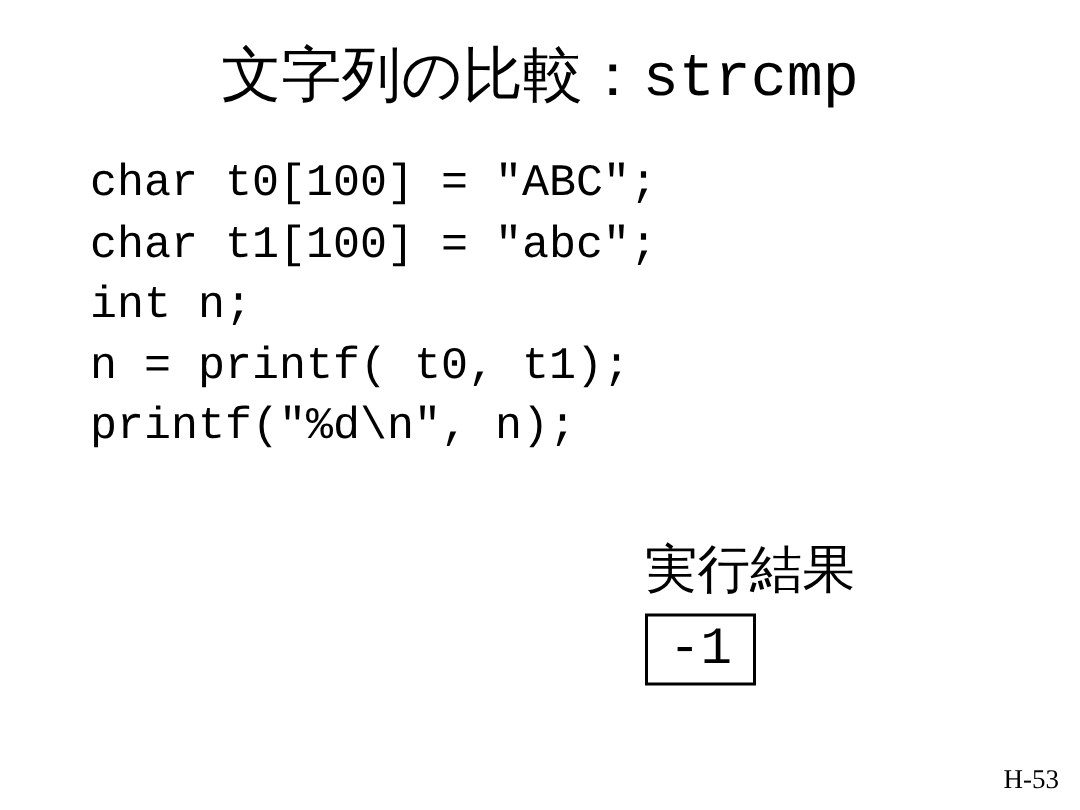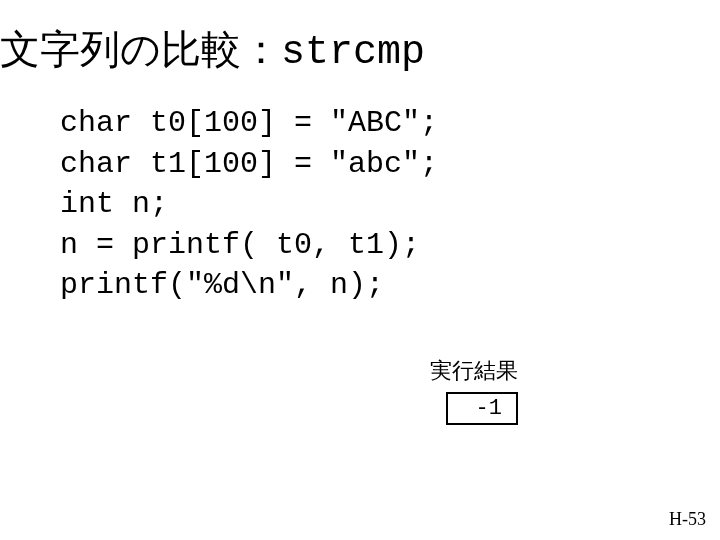--- a/index.html
+++ b/index.html
@@ -13,21 +13,21 @@
     position: relative;
     overflow: hidden;
   }
   .slide {
     width: 720px;
     height: 540px;
     position: relative;
     box-sizing: border-box;
   }
   .title {
-    text-align: left;
+    text-align: center;
     font-size: 40px;
     font-weight: normal;
     padding-top: 22px;
     letter-spacing: 0px;
   }
   .title .mono {
     font-family: "Courier New", Consolas, monospace;
   }
   .body {
     padding: 26px 20px 0 22px;
@@ -41,22 +41,22 @@
     font-family: "Courier New", Consolas, monospace;
     white-space: pre;
     padding-left: 38px;
     font-size: 30px;
     line-height: 1.35;
   }
   .result-block {
     position: absolute;
     left: 430px;
     top: 356px;
-    font-size: 22px;
-    text-align: right;
+    font-size: 35px;
+    text-align: left;
   }
   .result-label {
     font-family: "MS PGothic", sans-serif;
     margin-bottom: 6px;
   }
   .result-box {
     border: 2px solid #000;
     display: inline-block;
     padding: 2px 14px;
     font-family: "Courier New", Consolas, monospace;

